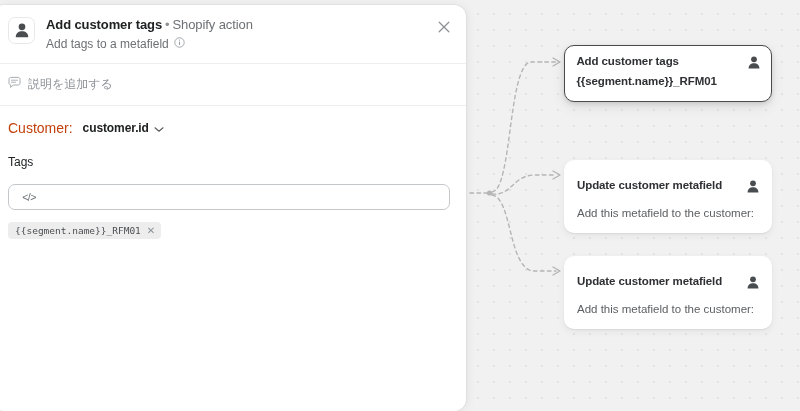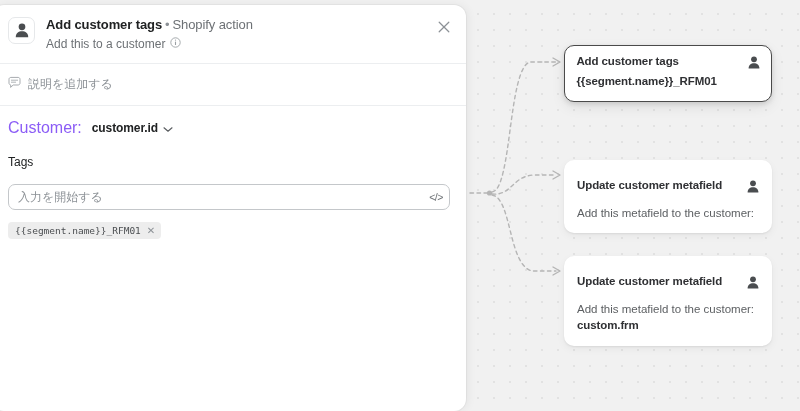--- a/index.html
+++ b/index.html
@@ -164,22 +164,22 @@
   }
 
   
   .customer-row {
     display: flex;
     align-items: center;
     gap: 10px;
     padding: 13px 16px 0 16px;
   }
   .customer-label {
-    font-size: 16px;
-    color: #8b5cf6;
+    font-size: 14px;
+    color: #c2410c;
     text-align: center;
   }
   .customer-select {
     display: flex;
     align-items: center;
     gap: 5px;
     cursor: pointer;
     justify-content: center;
   }
   .customer-value {
@@ -300,40 +300,39 @@
     <div class="node-head">
       <div class="node-title">Update customer metafield</div>
       <span class="node-icon">
         <svg width="12" height="13" viewBox="0 0 12 13">
           <circle cx="6" cy="3.3" r="2.9" fill="#4a4d50"></circle>
           <path d="M0.6 12.4 C0.6 8.9 3 7.2 6 7.2 C9 7.2 11.4 8.9 11.4 12.4 Z" fill="#4a4d50"></path>
         </svg>
       </span>
     </div>
     <div class="node-body">Add this metafield to the customer:</div>
-    <div class="node-value">custom.frm</div>
   </div>
 </div>
 
 <div id="panel">
 
   <div class="panel-header">
     <div class="header-badge">
       <svg width="14" height="15" viewBox="0 0 12 13">
         <circle cx="6" cy="3.3" r="2.9" fill="#4a4d50"></circle>
         <path d="M0.6 12.4 C0.6 8.9 3 7.2 6 7.2 C9 7.2 11.4 8.9 11.4 12.4 Z" fill="#4a4d50"></path>
       </svg>
     </div>
 
     <div class="header-text">
       <div class="header-title-row">
         <span class="strong">Add customer tags</span><span class="header-dot">•</span><span>Shopify action</span>
       </div>
       <div class="header-sub">
-        <span>Add this to a customer</span>
+        <span>Add tags to a metafield</span>
         <span>
           <svg width="11" height="11" viewBox="0 0 11 11">
             <circle cx="5.5" cy="5.5" r="4.7" fill="none" stroke="#9ba0a4" stroke-width="0.9"></circle>
             <circle cx="5.5" cy="3.1" r="0.65" fill="#9ba0a4"></circle>
             <rect x="4.95" y="4.4" width="1.1" height="3.5" rx="0.5" fill="#9ba0a4"></rect>
           </svg>
         </span>
       </div>
     </div>
 
@@ -363,21 +362,20 @@
         <svg width="10" height="7" viewBox="0 0 10 7">
           <path d="M1 1.8 L5 5.2 L9 1.8" fill="none" stroke="#5c5f62" stroke-width="1.2" stroke-linecap="round" stroke-linejoin="round"></path>
         </svg>
       </span>
     </span>
   </div>
 
   <div class="tags-section">
     <div class="tags-label">Tags</div>
     <div class="tags-input">
-      <span class="tags-input-placeholder">入力を開始する</span>
       <span class="code-btn">
         <span class="code-glyph">&lt;/&gt;</span>
       </span>
     </div>
   </div>
 
   <div class="chip-row">
     <span class="chip">
       <span class="chip-text">{{segment.name}}_RFM01</span>
       <span class="chip-x">✕</span>

